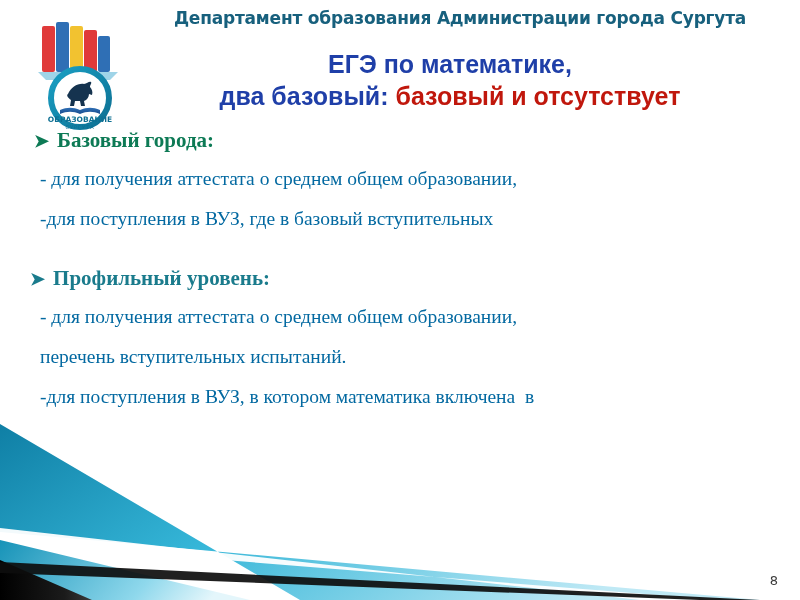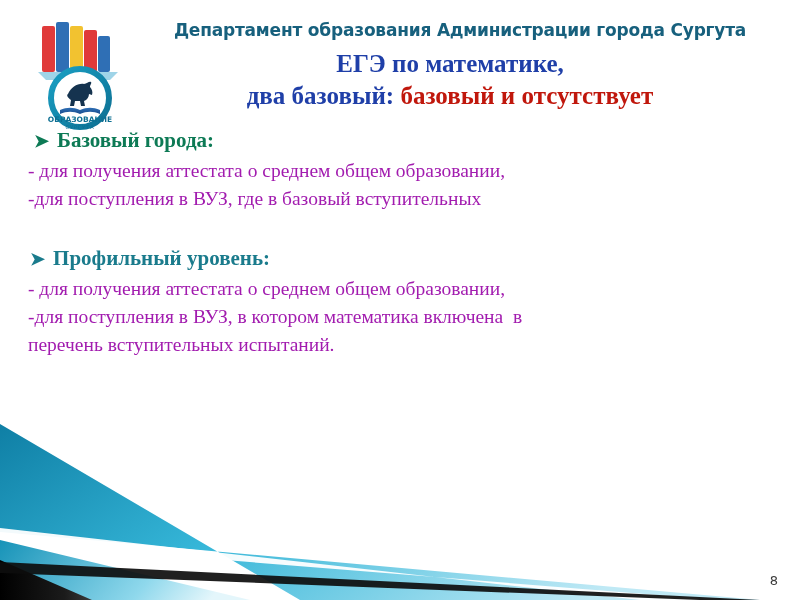--- a/index.html
+++ b/index.html
@@ -46,30 +46,29 @@
     position: absolute;
     left: 150px;
     top: 8px;
     width: 620px;
     text-align: center;
     font-family: "DejaVu Sans", sans-serif;
     font-weight: bold;
     font-size: 17px;
     color: #17607d;
     letter-spacing: -0.2px;
-    margin-top: 12px;
   }
 
   .slide-title {
     position: absolute;
     left: 120px;
     top: 48px;
     width: 660px;
     text-align: center;
-    font-family: Liberation Serif, serif;
+    font-family: Liberation Sans, sans-serif;
     font-weight: bold;
     font-size: 25px;
     line-height: 1.28;
     color: #1f3fa8;
   }
   .slide-title .line2 {
     display: block;
   }
   .slide-title .red {
     color: #c0170c;
@@ -99,23 +98,23 @@
   }
   .bullet-head.second {
     color: #1a7b8c;
   }
   .bullet-head.second .arrow {
     color: #1a7b8c;
   }
 
   .body-line {
     font-size: 19.5px;
-    color: #a21caf;
+    color: #0369a1;
     line-height: 1.42;
-    margin: 0;
+    margin: 12px;
     white-space: pre;
   }
 
   .group-1 {
     margin-left: 8px;
   }
   .group-1 .bullet-head {
     margin-left: 6px;
   }
   .group-2 {
@@ -229,21 +228,21 @@
       <p class="body-line">- для получения аттестата о среднем общем образовании,</p>
       <p class="body-line">-для поступления в ВУЗ, где в базовый вступительных</p>
     </div>
 
     <div class="group-2">
       <div class="bullet-head second">
         <span class="arrow">➤</span>
         <span>Профильный уровень:</span>
       </div>
       <p class="body-line">- для получения аттестата о среднем общем образовании,</p>
+      <p class="body-line">перечень вступительных испытаний.</p>
       <p class="body-line">-для поступления в ВУЗ, в котором математика включена  в</p>
-      <p class="body-line">перечень вступительных испытаний.</p>
     </div>
 
   </div>
 
   <div class="page-number">8</div>
 
 </div>
 
 </body></html>

